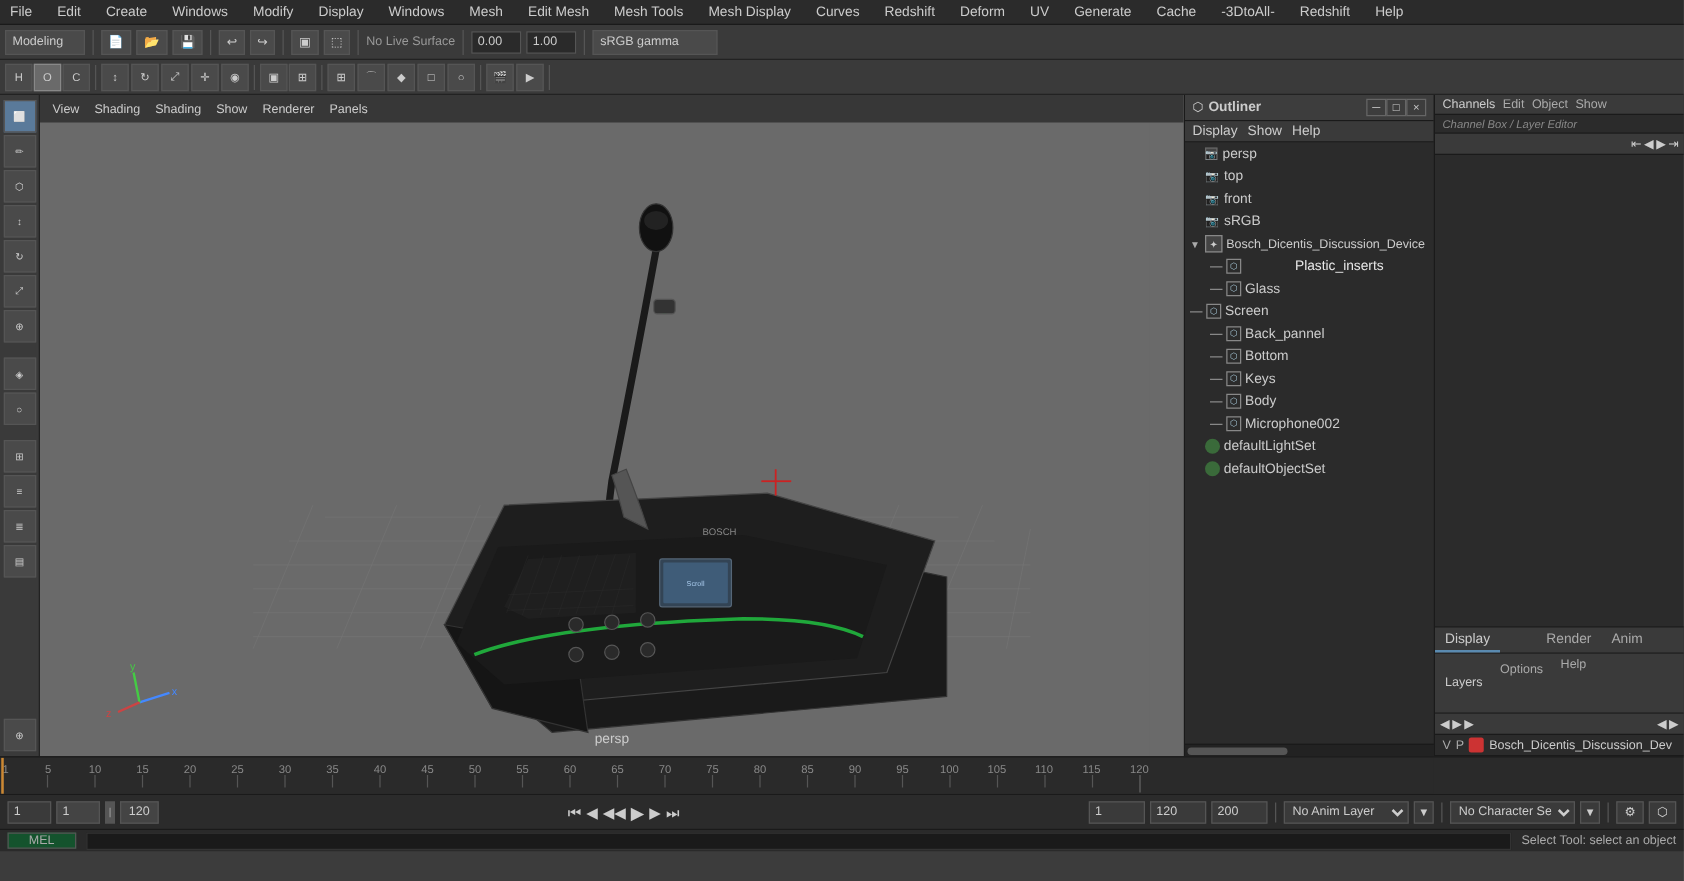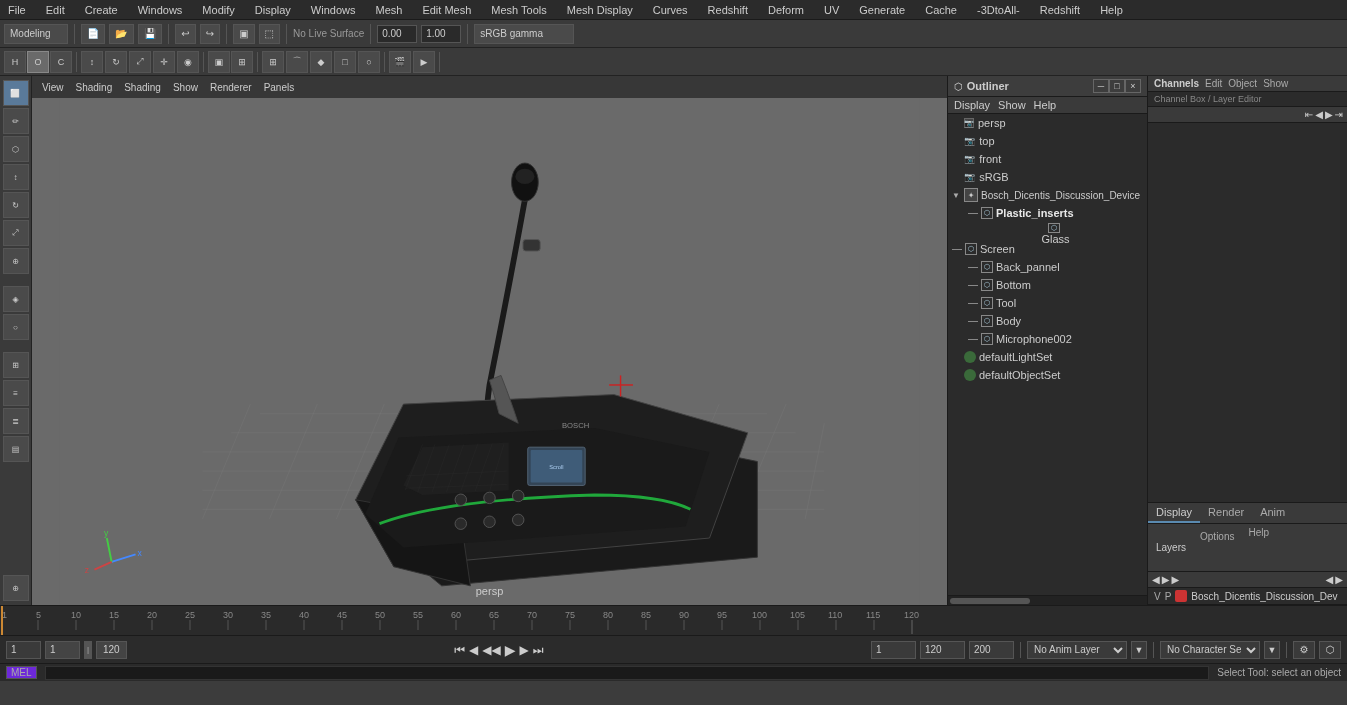--- a/index.html
+++ b/index.html
@@ -332,24 +332,24 @@
 
         <div class="out-item">
           <span class="out-arrow" style="color:#aaa;">▼</span>
           <span style="width:14px; height:14px; border:1px solid #888; display:inline-flex; align-items:center; justify-content:center; font-size:8px; margin-right:3px; background:#444; color:#ccc;">✦</span>
           <span class="out-label" style="font-size:10px;">Bosch_Dicentis_Discussion_Device</span>
         </div>
 
         <div class="out-item" style="padding-left:20px;">
           <span style="width:10px; height:1px; background:#888; display:inline-block; margin-right:3px;"></span>
           <span style="width:12px; height:12px; border:1px solid #888; display:inline-flex; align-items:center; justify-content:center; font-size:7px; margin-right:3px; color:#aaccdd;">⬡</span>
-          <span class="out-label" style="color:#e8e8e8; font-weight:700;">Plastic_inserts</span>
-        </div>
-
-        <div class="out-item" style="padding-left:20px;flex-direction:column;">
+          <span class="out-label" style="color:#e8e8e8; font-weight:400;margin-left:40px;">Plastic_inserts</span>
+        </div>
+
+        <div class="out-item" style="padding-left:20px;">
           <span style="width:10px; height:1px; background:#888; display:inline-block; margin-right:3px;"></span>
           <span style="width:12px; height:12px; border:1px solid #888; display:inline-flex; align-items:center; justify-content:center; font-size:7px; margin-right:3px; color:#aaccdd;">⬡</span>
           <span class="out-label">Glass</span>
         </div>
 
         <div class="out-item" style="">
           <span style="width:10px; height:1px; background:#888; display:inline-block; margin-right:3px;"></span>
           <span style="width:12px; height:12px; border:1px solid #888; display:inline-flex; align-items:center; justify-content:center; font-size:7px; margin-right:3px; color:#aaccdd;">⬡</span>
           <span class="out-label">Screen</span>
         </div>
@@ -362,21 +362,21 @@
 
         <div class="out-item" style="padding-left:20px;">
           <span style="width:10px; height:1px; background:#888; display:inline-block; margin-right:3px;"></span>
           <span style="width:12px; height:12px; border:1px solid #888; display:inline-flex; align-items:center; justify-content:center; font-size:7px; margin-right:3px; color:#aaccdd;">⬡</span>
           <span class="out-label">Bottom</span>
         </div>
 
         <div class="out-item" style="padding-left:20px;">
           <span style="width:10px; height:1px; background:#888; display:inline-block; margin-right:3px;"></span>
           <span style="width:12px; height:12px; border:1px solid #888; display:inline-flex; align-items:center; justify-content:center; font-size:7px; margin-right:3px; color:#aaccdd;">⬡</span>
-          <span class="out-label">Tool</span>
+          <span class="out-label">Keys</span>
         </div>
 
         <div class="out-item" style="padding-left:20px;">
           <span style="width:10px; height:1px; background:#888; display:inline-block; margin-right:3px;"></span>
           <span style="width:12px; height:12px; border:1px solid #888; display:inline-flex; align-items:center; justify-content:center; font-size:7px; margin-right:3px; color:#aaccdd;">⬡</span>
           <span class="out-label">Body</span>
         </div>
 
         <div class="out-item" style="padding-left:20px;">
           <span style="width:10px; height:1px; background:#888; display:inline-block; margin-right:3px;"></span>
@@ -399,43 +399,43 @@
     </div>
 
     <div style="height:10px; background:#222; border-top:1px solid #1a1a1a; position:relative;">
       <div style="position:absolute; left:2px; top:2px; width:80px; height:6px; background:#555; border-radius:3px;"></div>
     </div>
   </div>
 
   <div id="right-panel" style="width:200px; background:#2b2b2b; border-left:1px solid #1a1a1a; display:flex; flex-direction:column;">
 
     <div id="right-panel-header" style="background:#3a3a3a; padding:2px 6px; display:flex; gap:6px; border-bottom:1px solid #1a1a1a; font-size:10px;">
-      <span style="color:#ccc; cursor:pointer;font-weight:bold;">Channels</span>
+      <span style="color:#ccc; cursor:pointer;">Channels</span>
       <span style="color:#aaa; cursor:pointer;">Edit</span>
       <span style="color:#aaa; cursor:pointer;">Object</span>
       <span style="color:#aaa; cursor:pointer;">Show</span>
     </div>
 
-    <div style="background:#2b2b2b; padding:2px 6px; font-size:9px; color:#888; border-bottom:1px solid #1a1a1a;">
+    <div style="background:#2b2b2b; padding:2px 6px; font-size:9px; color:#888; border-bottom:1px solid #1a1a1a;font-style:italic;">
       <span>Channel Box / Layer Editor</span>
     </div>
 
     <div style="background:#3a3a3a; display:flex; justify-content:flex-end; align-items:center; padding:2px 4px; border-bottom:1px solid #1a1a1a; gap:2px;">
       <button style="background:none; border:none; color:#ccc; cursor:pointer; font-size:10px;">⇤</button>
       <button style="background:none; border:none; color:#ccc; cursor:pointer; font-size:10px;">◀</button>
       <button style="background:none; border:none; color:#ccc; cursor:pointer; font-size:10px;">▶</button>
       <button style="background:none; border:none; color:#ccc; cursor:pointer; font-size:10px;">⇥</button>
     </div>
 
     <div id="right-panel-content" style="flex:1; overflow-y:auto; padding:4px 0;">
     </div>
 
     <div id="br-tabs" style="display:flex; background:#3a3a3a; border-top:1px solid #1a1a1a; border-bottom:1px solid #1a1a1a;">
       <span style="color:#ccc; font-size:11px; padding:3px 8px; cursor:pointer; border-bottom:2px solid #5a8ab0;">Display</span>
-      <span style="color:#aaa; font-size:11px; padding:3px 8px; cursor:pointer;">Render</span>
+      <span style="color:#aaa; font-size:11px; padding:3px 8px; cursor:pointer;margin-left:29px;">Render</span>
       <span style="color:#aaa; font-size:11px; padding:3px 8px; cursor:pointer;">Anim</span>
     </div>
 
     <div style="display:flex; background:#3a3a3a; border-bottom:1px solid #1a1a1a; gap:2px; padding:1px 2px;">
       <span style="color:#ccc; font-size:10px; padding:17px 6px; cursor:pointer;">Layers</span>
       <span style="color:#aaa; font-size:10px; padding:6px 6px; cursor:pointer;">Options</span>
       <span style="color:#aaa; font-size:10px; padding:2px 6px; cursor:pointer;">Help</span>
     </div>
 
     <div style="display:flex; align-items:center; gap:2px; padding:2px 4px; background:#3a3a3a; border-bottom:1px solid #1a1a1a;">
@@ -565,16 +565,16 @@
 
   <button style="background:#3a3a3a; border:1px solid #555; color:#ccc; font-size:9px; height:18px; width:16px; cursor:pointer;">▼</button>
 
   <div class="anim-sep"></div>
 
   <button style="background:#3a3a3a; border:1px solid #555; color:#ccc; font-size:10px; height:18px; width:22px; cursor:pointer;">⚙</button>
   <button style="background:#3a3a3a; border:1px solid #555; color:#ccc; font-size:10px; height:18px; width:22px; cursor:pointer;">⬡</button>
 </div>
 
 <div id="status-bar" style="height:18px; background:#2a2a2a; border-top:1px solid #1a1a1a; display:flex; align-items:center; padding:0 6px; gap:8px;">
-  <span style="color:#aaa; font-size:10px; background:#6d28d9; padding:0 4px; border:1px solid #555;">MEL</span>
+  <span style="color:#aaa; font-size:10px; background:#14532d; padding:0 16px; border:1px solid #555;">MEL</span>
   <input type="text" style="flex: 1 1 0%; background: rgb(26, 26, 26); border: 1px solid rgb(51, 51, 51); color: rgb(170, 170, 170); font-size: 10px; padding: 0px 4px; height: 14px;">
   <span style="color:#aaa; font-size:10px;">Select Tool: select an object</span>
 </div>
 
 </body></html>

